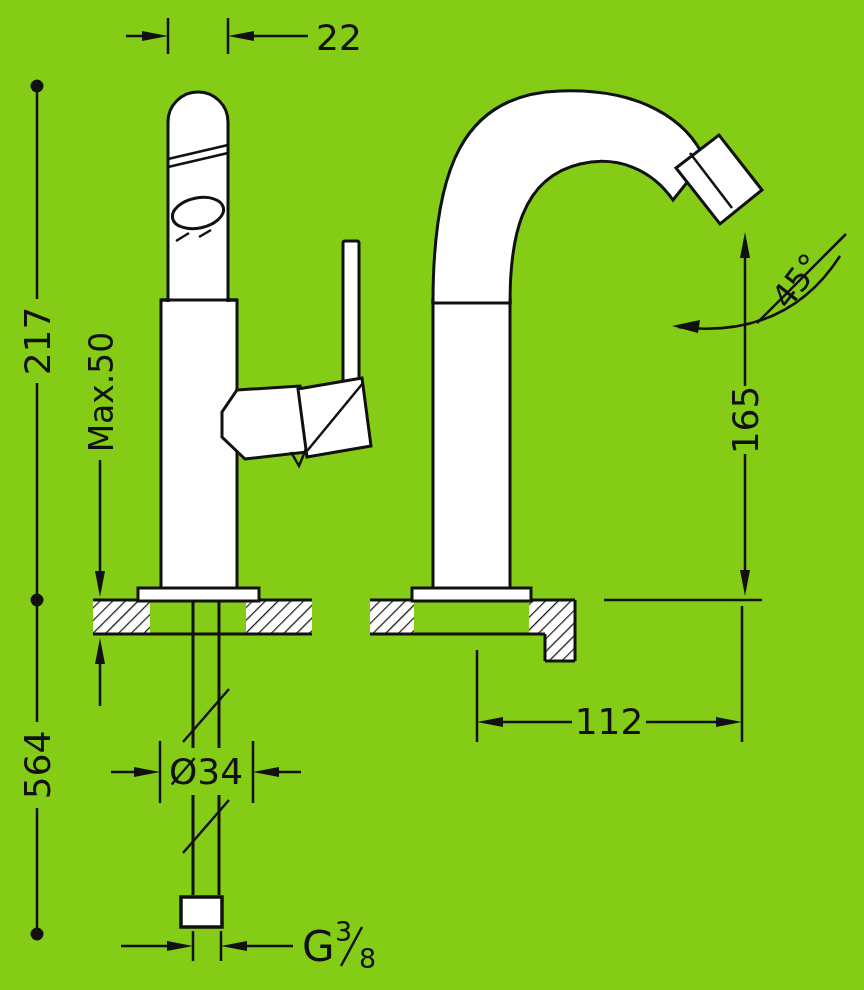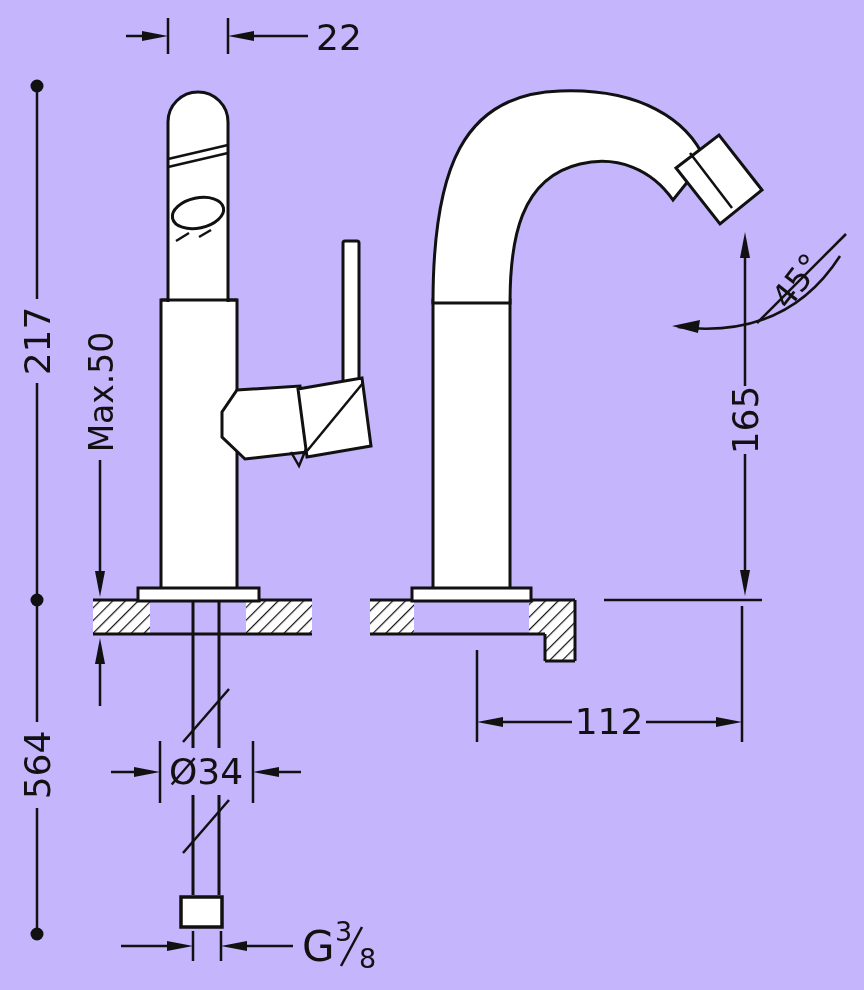--- a/index.html
+++ b/index.html
@@ -1,16 +1,16 @@
 <!DOCTYPE html>
 <html><head>
 <meta charset="utf-8">
 <style>
   html,body{margin:0;padding:0;background:#ffffff;}
-  .canvas{position:relative;width:864px;height:990px;background:#c4b5fd;overflow:hidden;}
+  .canvas{position:relative;width:864px;height:990px;background:#84cc16;overflow:hidden;}
   svg{display:block;}
   text{font-family:"DejaVu Sans", sans-serif;fill:#111;}
   .dimtext{font-size:36px;}
   .dimtext-sm{font-size:33px;}
 </style>
 </head>
 <body>
 
 <div class="canvas">
 <svg width="864" height="990" viewBox="0 0 864 990" xmlns="http://www.w3.org/2000/svg">

